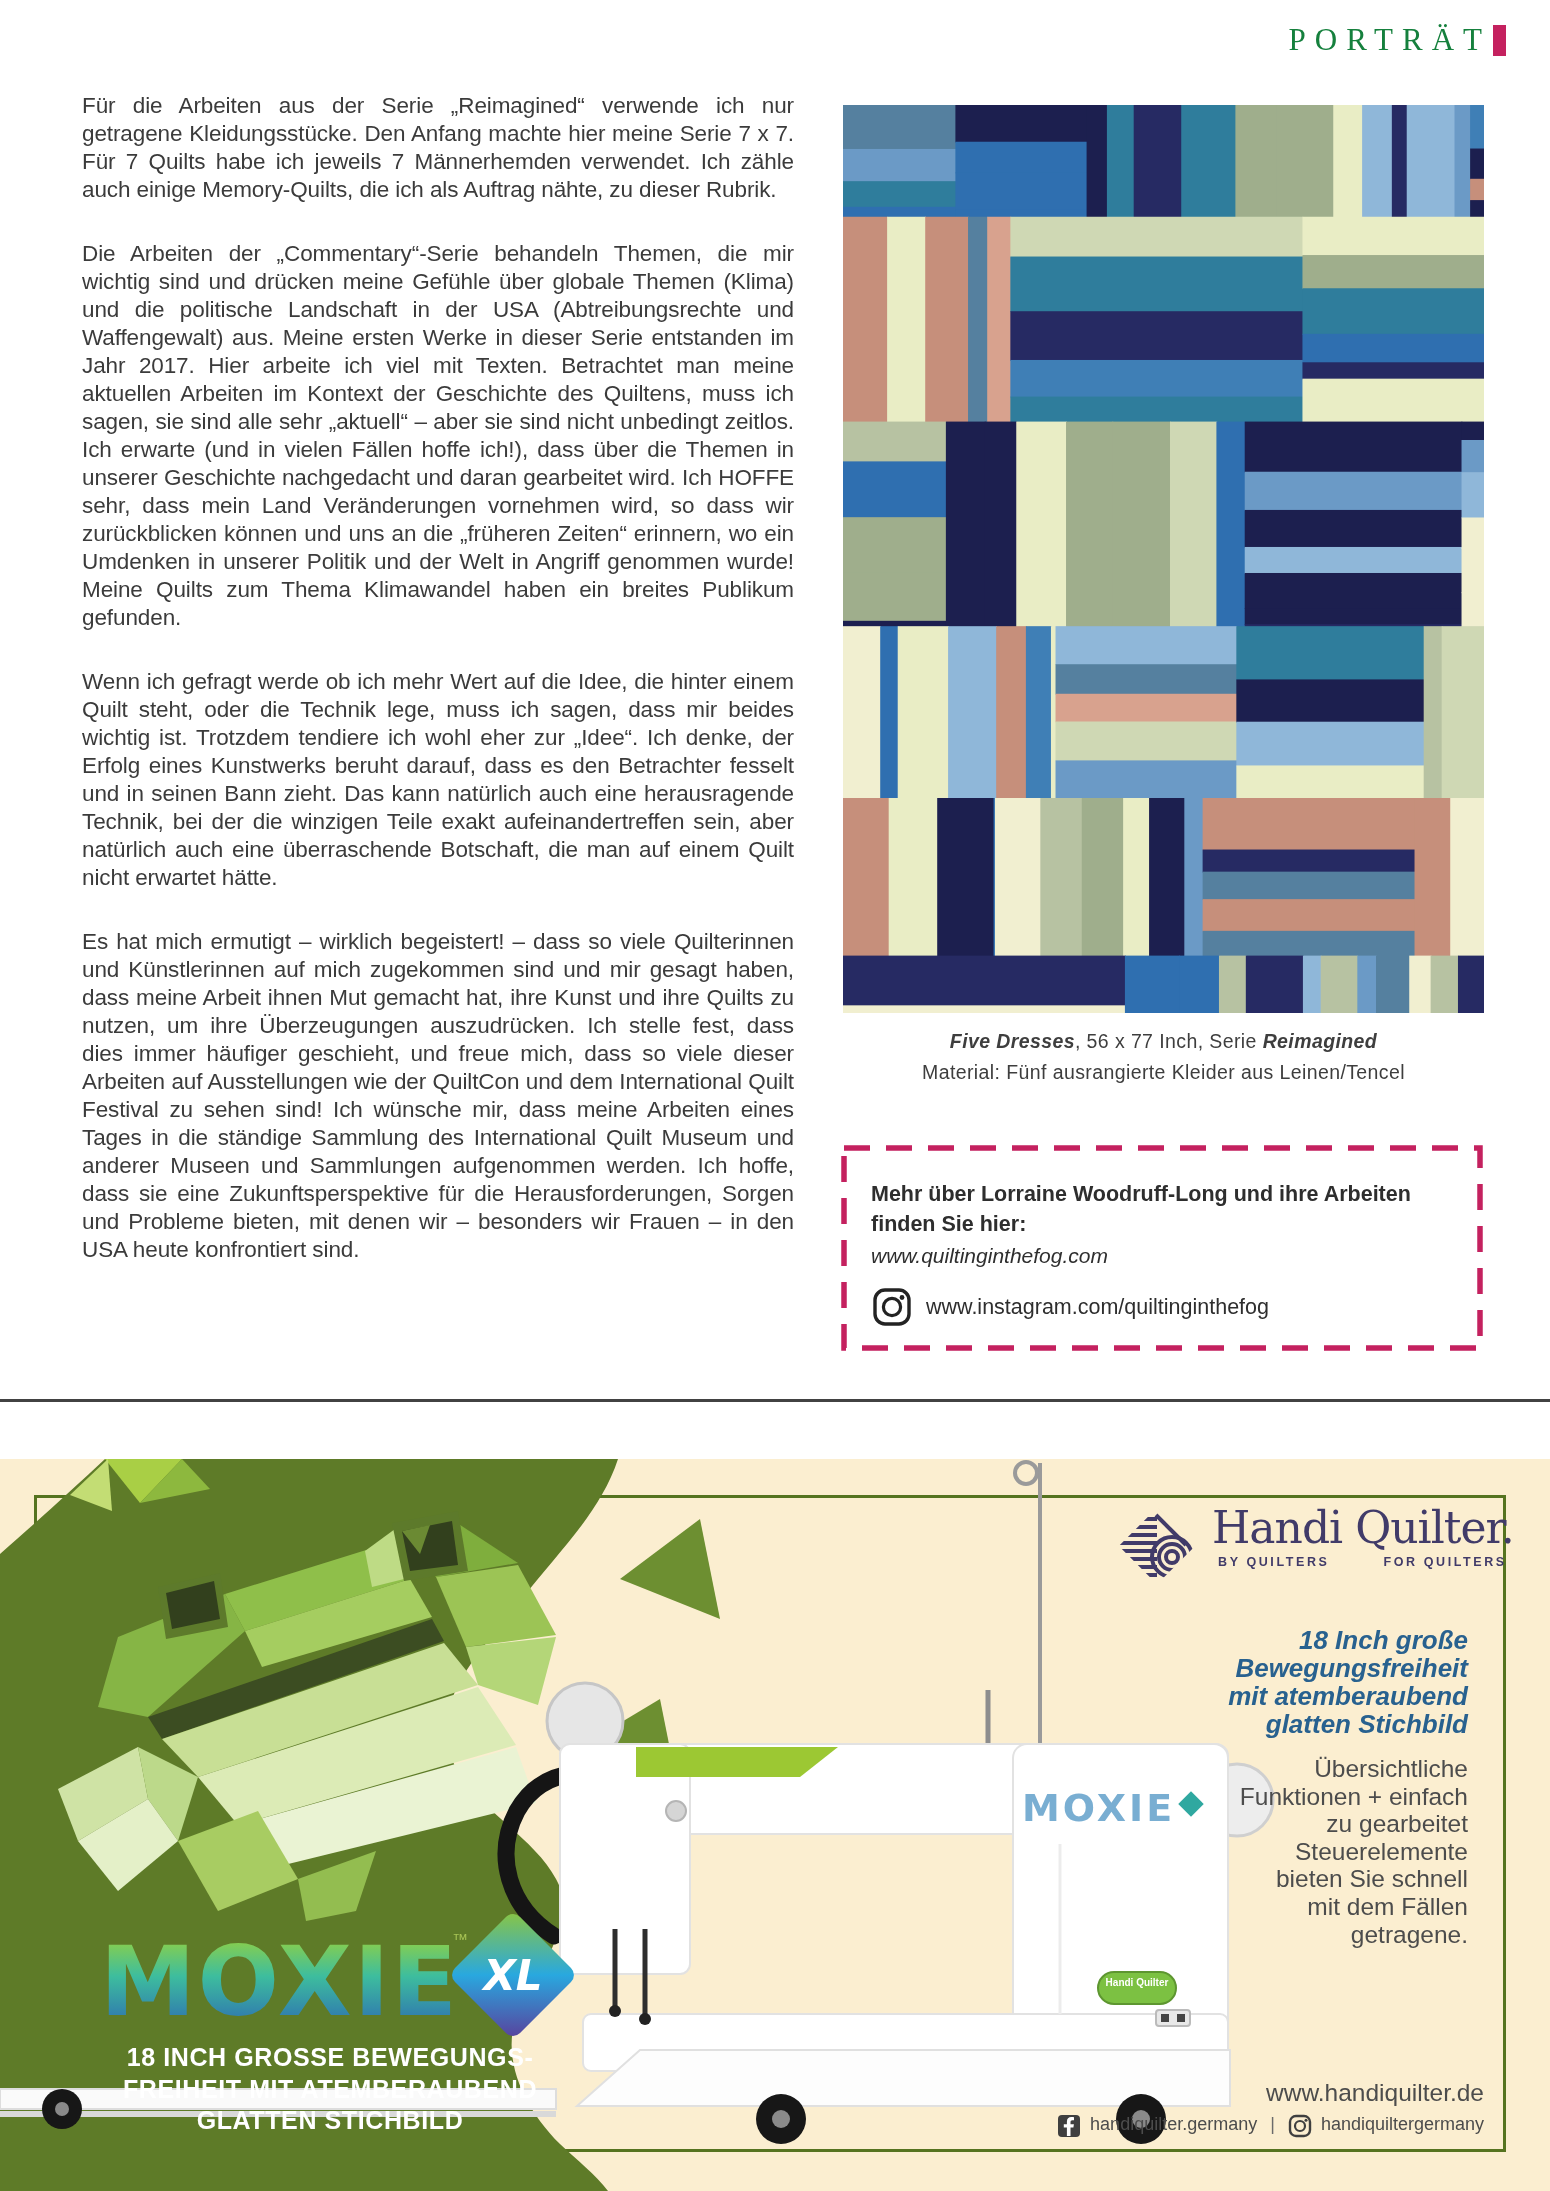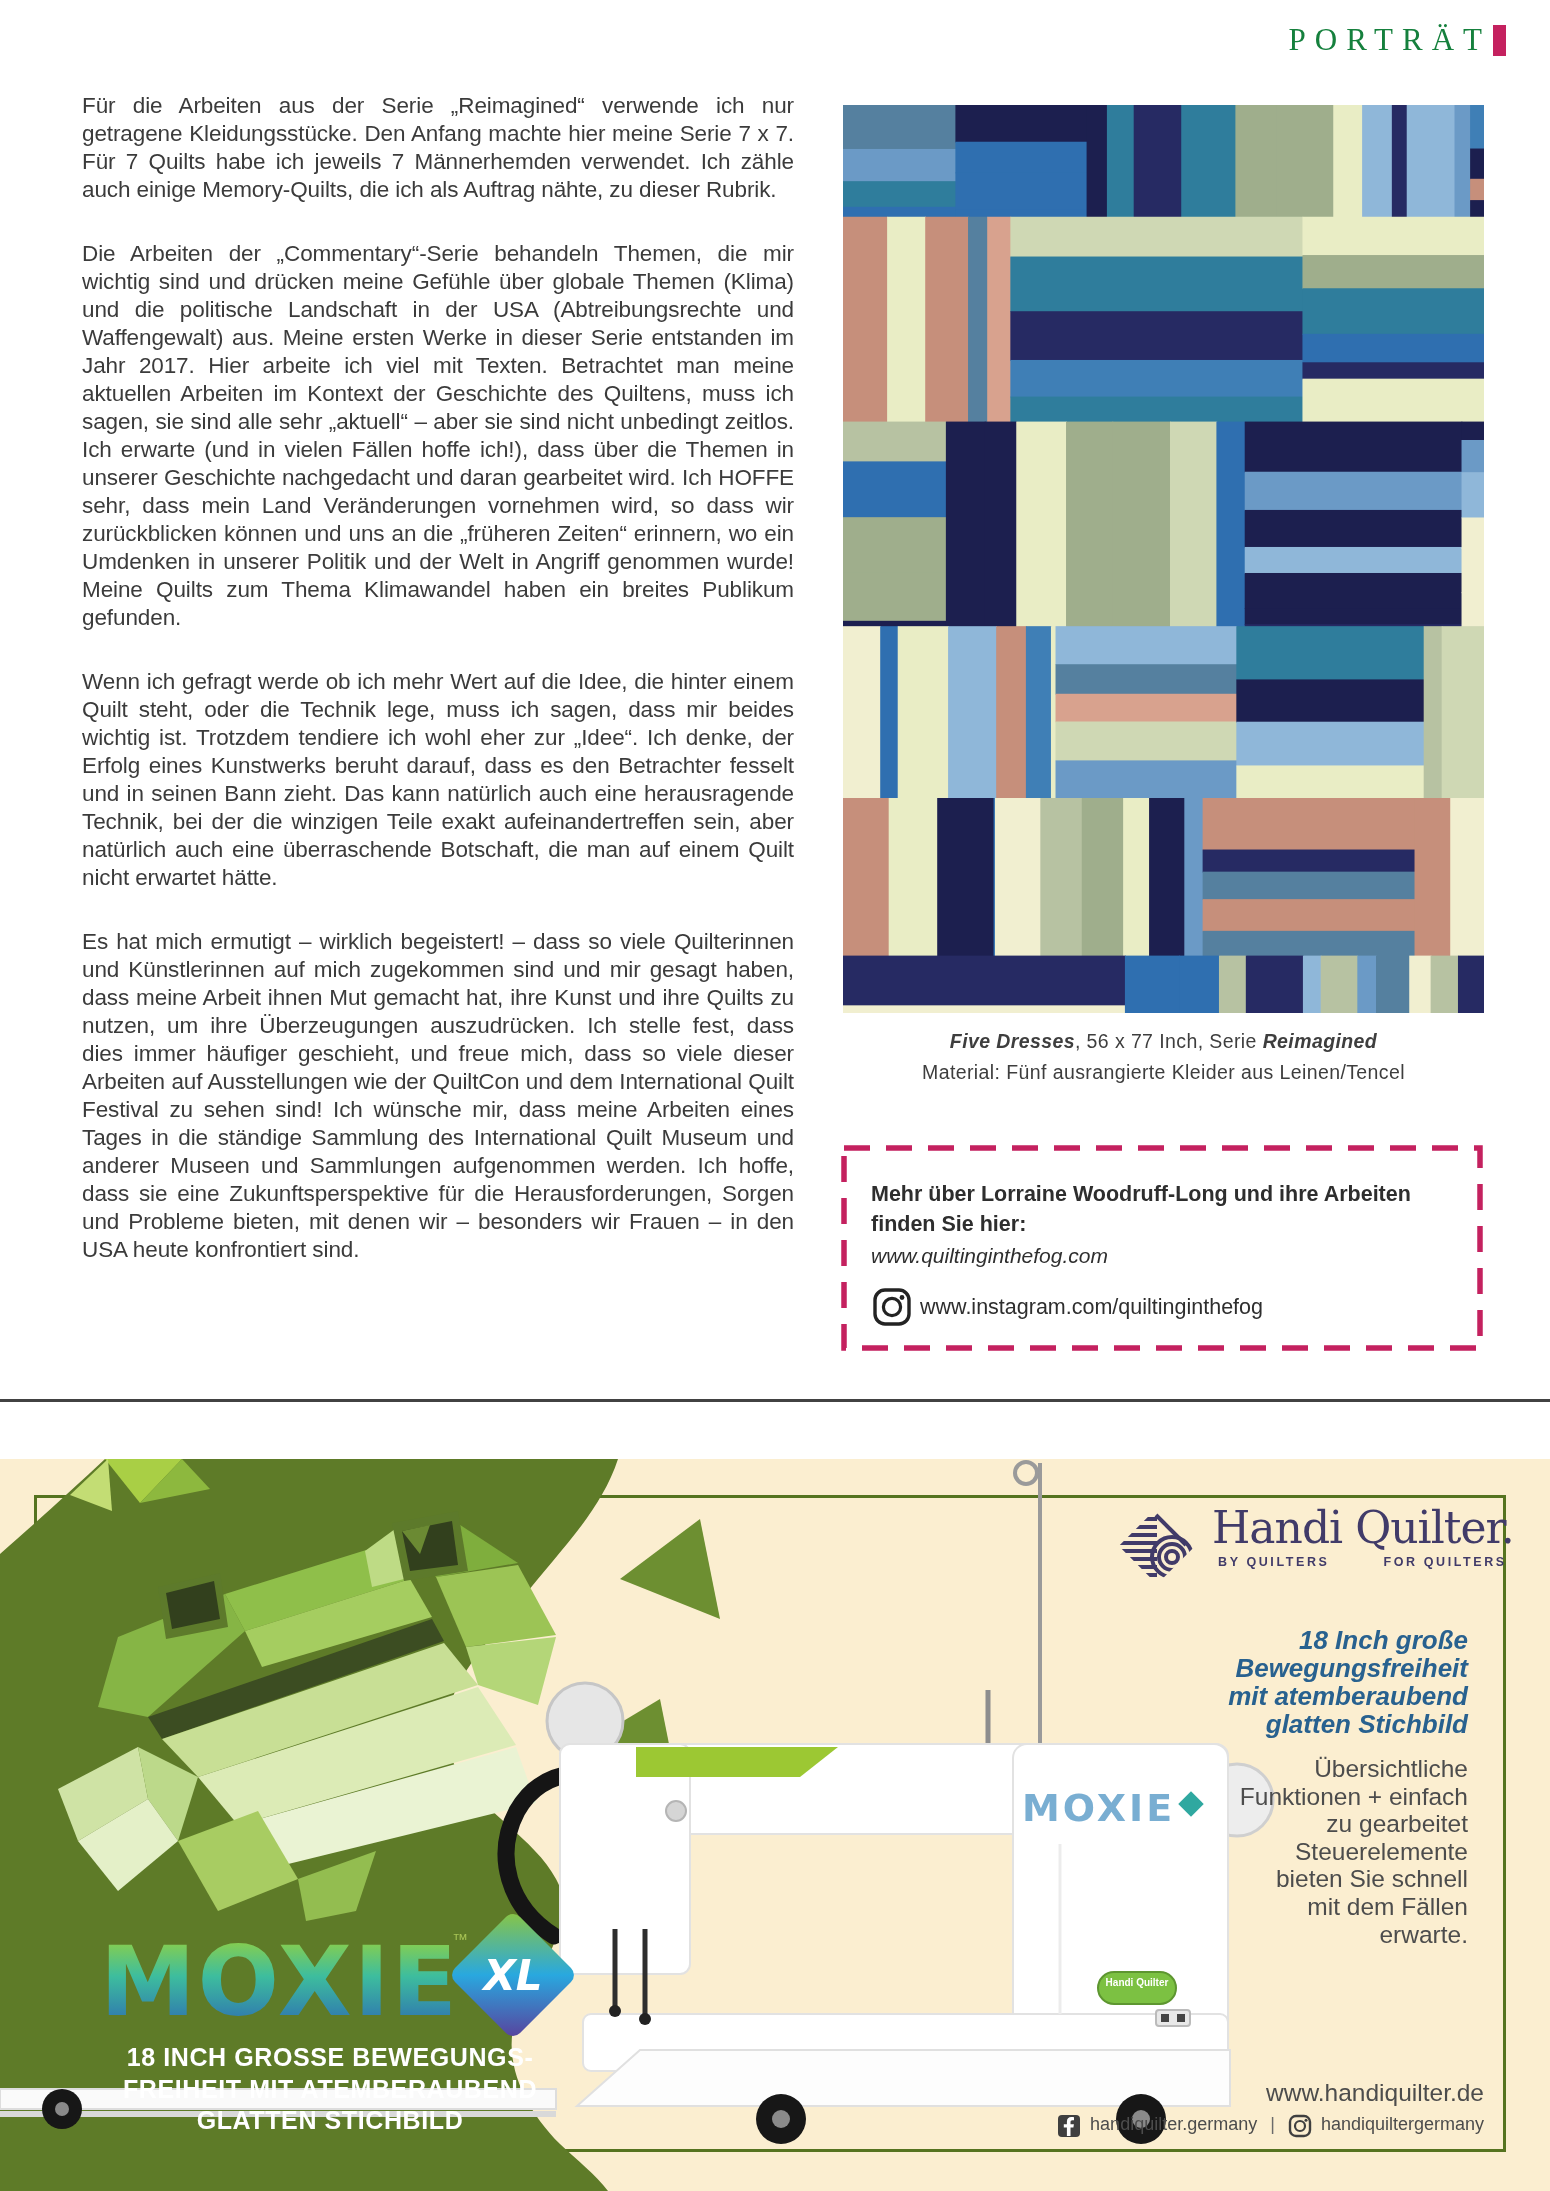--- a/index.html
+++ b/index.html
@@ -25,21 +25,21 @@
   .quilt-caption{position:absolute;left:843px;top:1026px;width:641px;text-align:center;
                  font-size:19.5px;line-height:31px;color:#3e3e3e;letter-spacing:0.4px;}
   .quilt-caption .b{font-weight:bold;font-style:italic;}
 
   
   .info-box{position:absolute;left:841px;top:1145px;width:642px;height:206px;}
   .info-box .dash{position:absolute;left:0;top:0;}
   .ib-content{position:absolute;left:30px;top:34px;}
   .ib-bold{font-size:21.5px;font-weight:bold;color:#2e2e2e;line-height:30px;white-space:nowrap;}
   .ib-url{font-size:21px;font-style:italic;color:#2e2e2e;margin-top:5px;}
-  .ib-insta{margin-top:18px;display:flex;align-items:center;gap:7px;text-align:center;}
+  .ib-insta{margin-top:18px;display:flex;align-items:center;gap:13px;text-align:center;}
   .ib-insta span{font-size:21.5px;color:#2e2e2e;}
 
   
   .separator{position:absolute;left:0;top:1399px;width:1550px;height:3px;background:#424242;}
 
   
   .ad{position:absolute;left:0;top:1459px;width:1550px;height:732px;background:#fbeed0;}
   .ad-frame{position:absolute;left:34px;top:36px;width:1472px;height:657px;
             border:3px solid #55731f;box-sizing:border-box;}
   .ad-art{position:absolute;left:0;top:0;}
@@ -376,21 +376,21 @@
       <div>mit atemberaubend</div>
       <div>glatten Stichbild</div>
     </div>
     <div class="ad-body">
       <div>Übersichtliche</div>
       <div>Funktionen + einfach</div>
       <div>zu gearbeitet</div>
       <div>Steuerelemente</div>
       <div>bieten Sie schnell</div>
       <div>mit dem Fällen</div>
-      <div>erwarte.</div>
+      <div>getragene.</div>
     </div>
     <div class="ad-url">www.handiquilter.de</div>
     <div class="ad-social">
       <svg width="24" height="24" viewBox="0 0 24 24">
         <rect x="1" y="1" width="22" height="22" rx="4" fill="#3f3f3f"></rect>
         <path d="M13.5,22 L13.5,13.5 L16.4,13.5 L16.9,10.2 L13.5,10.2 L13.5,8.1 C13.5,7.1 14,6.2 15.5,6.2 L17,6.2 L17,3.3 C17,3.3 15.6,3.1 14.3,3.1 C11.6,3.1 9.9,4.7 9.9,7.7 L9.9,10.2 L6.8,10.2 L6.8,13.5 L9.9,13.5 L9.9,22 Z" fill="#ffffff"></path>
       </svg>
       <span>handiquilter.germany</span>
       <span class="pipe">|</span>
       <svg width="24" height="24" viewBox="0 0 24 24">

